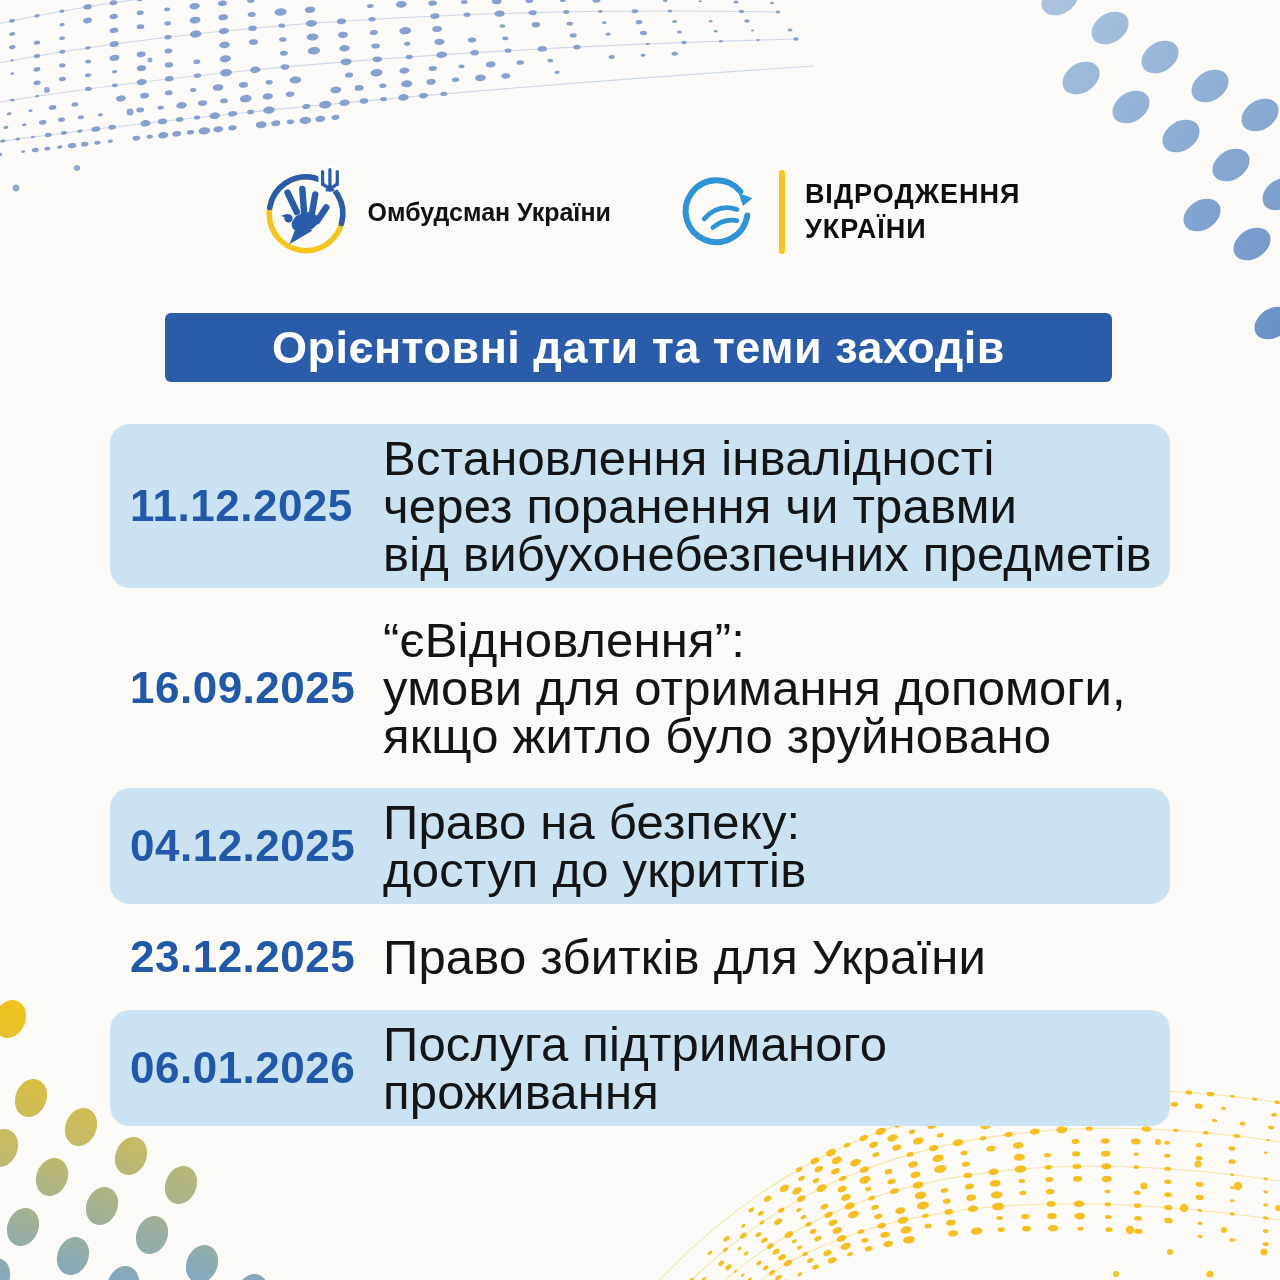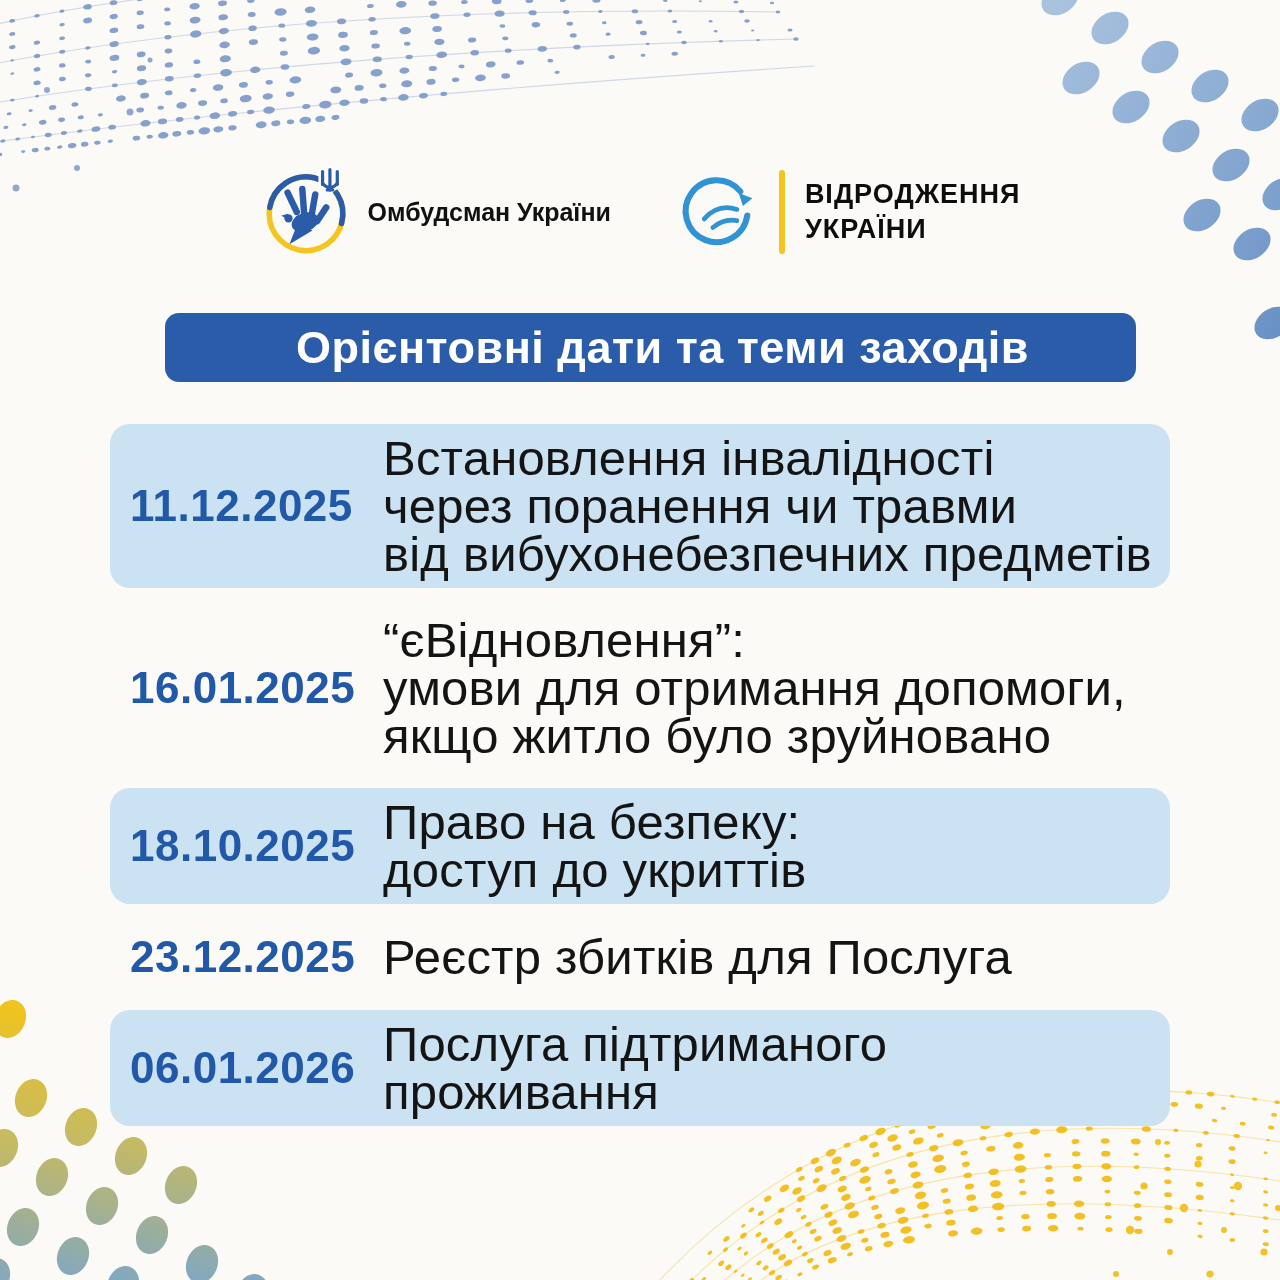--- a/index.html
+++ b/index.html
@@ -14,23 +14,23 @@
     display:flex;justify-content:center;align-items:center;gap:64px;
   }
   .logo-group{display:flex;align-items:center;}
   .logo-text{color:#111;font-weight:700;font-size:25px;line-height:1.22;}
   .logo-text.revival{font-size:27px;font-weight:700;letter-spacing:1px;line-height:1.3;color:#0d0d0d;}
   .emblem{margin-right:16px;}
   .bird{margin-right:18px;}
   .divider{width:6px;height:84px;border-radius:3px;background:var(--brand-yellow,#f5c41f);margin-right:20px;}
   .banner{
     position:absolute;z-index:1;left:165px;top:313px;width:947px;height:69px;
-    background:var(--banner-bg,#2a5caa);border-radius:14px;
+    background:var(--banner-bg,#2a5caa);border-radius:6px;
     color:var(--banner-text,#fff);font-size:45px;font-weight:700;
-    text-align:center;line-height:69px;letter-spacing:0.5px;padding-left:24px;
+    text-align:center;line-height:69px;letter-spacing:0.5px;
   }
   .rows{
     position:absolute;z-index:1;left:110px;top:424px;width:1060px;
     display:flex;flex-direction:column;gap:18px;
   }
   .row{
     display:flex;align-items:center;
     padding:10px 0 10px 20px;border-radius:20px;
   }
   .row:nth-child(odd){background:var(--row-bg,#cbe2f3);}
@@ -740,31 +740,31 @@
 </div>
 
 <div class="rows">
   <section class="row">
     <div class="date">11.12.2025</div>
     <div class="topic">Встановлення інвалідності
 через поранення чи травми
 від вибухонебезпечних предметів</div>
   </section>
   <section class="row">
-    <div class="date">16.01.2025</div>
+    <div class="date">16.09.2025</div>
     <div class="topic">“єВідновлення”:
 умови для отримання допомоги,
 якщо житло було зруйновано</div>
   </section>
   <section class="row">
-    <div class="date">18.10.2025</div>
+    <div class="date">04.12.2025</div>
     <div class="topic">Право на безпеку:
 доступ до укриттів</div>
   </section>
   <section class="row">
     <div class="date">23.12.2025</div>
-    <div class="topic">Реєстр збитків для Послуга</div>
+    <div class="topic">Право збитків для України</div>
   </section>
   <section class="row">
     <div class="date">06.01.2026</div>
     <div class="topic">Послуга підтриманого проживання</div>
   </section>
 </div>
 
 </body></html>

